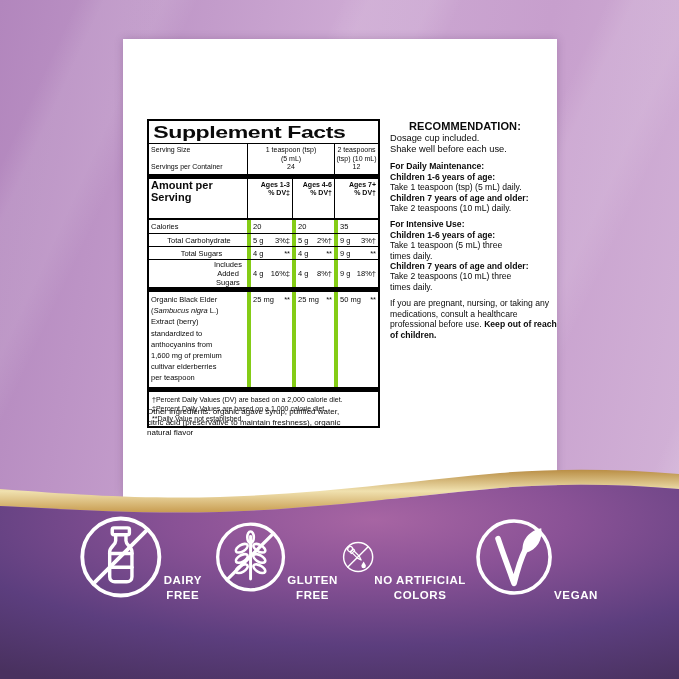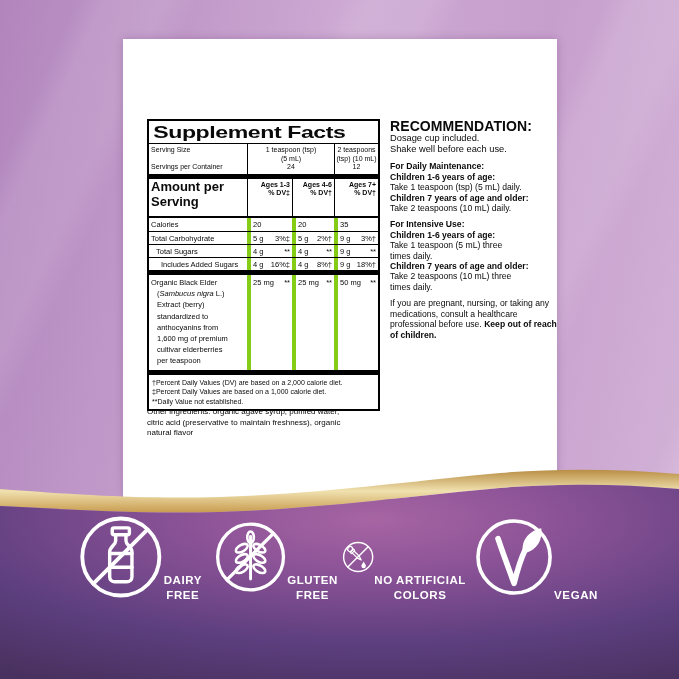--- a/index.html
+++ b/index.html
@@ -27,38 +27,38 @@
   .facts *{box-sizing:border-box;}
   .facts-title{font-weight:800;font-size:16.5px;line-height:19px;padding:2px 0 1px 3px;letter-spacing:-.3px;
     white-space:nowrap;transform:scaleX(1.40);transform-origin:0 50%;border-bottom:0;}
   .title-rule{border-bottom:1px solid #000;}
   .serving{display:grid;grid-template-columns:98px 87px 44px;font-size:7px;line-height:8.6px;padding:0;min-height:30px;}
   .serving .scell{border-left:1px solid #000;text-align:center;padding:2px 1px;}
   .serving .slabels{display:flex;flex-direction:column;justify-content:space-between;padding:2px 0 2px 2px;text-align:left;}
   .bar{height:5px;background:#000;}
   .head-row{display:grid;grid-template-columns:98px 45px 42px 44px;border-bottom:2px solid #000;min-height:21px;font-weight:bold;}
   .head-row .hage{border-left:1px solid #000;text-align:right;font-size:7px;line-height:8.4px;padding:2px 2px 1px 1px;}
-  .head-row .hamount{align-self:end;font-size:13px;padding:0 0 7px 2px;}
+  .head-row .hamount{align-self:end;font-size:11px;padding:0 0 15px 2px;}
   .t-row{display:grid;grid-template-columns:98px 45px 42px 44px;font-size:7.5px;line-height:9px;min-height:13px;align-items:center;}
-  .t-row + .t-row{border-top:1px solid #000;}
+  .t-row + .t-row{border-top:1px solid #000;text-align:center;}
   .t-row .lab{padding-left:2px;}
   .t-row .lab.in1{padding-left:7px;}
-  .t-row .lab.in2{padding-left:12px;}
+  .t-row .lab.in2{padding-left:12px;margin-left:48px;}
   .vcell{border-left:4px solid #84cc16;display:flex;justify-content:space-between;padding:0 2px;align-self:stretch;align-items:center;}
   .elder{display:grid;grid-template-columns:98px 45px 42px 44px;font-size:7.5px;line-height:11.2px;}
   .elder .ename{padding:2px 1px 3px 2px;}
-  .elder .ename .cont{margin-left:6px;white-space:pre-line;}
+  .elder .ename .cont{margin-left:0;white-space:pre-line;}
   .elder .vcell{align-items:flex-start;padding-top:2px;}
   .foot{font-size:7px;line-height:9.6px;padding:3px 2px 3px 3px;}
   .foot div{padding-left:6px;text-indent:-6px;}
   .other{position:absolute;left:24px;top:368px;width:228px;font-size:8px;line-height:10.6px;white-space:pre-line;}
 
   
   .rec{position:absolute;left:267px;top:81px;width:172px;font-size:8.6px;line-height:10.4px;}
-  .rec-title{font-size:14px;font-weight:bold;letter-spacing:.1px;line-height:13px;}
+  .rec-title{font-size:11px;font-weight:bold;letter-spacing:.1px;line-height:13px;margin-left:19px;}
   .rec-intro{font-size:9.3px;line-height:11.2px;margin-bottom:6px;}
   .rec b,.rec .bld{font-weight:bold;}
   .rec .para{margin-bottom:6px;}
   .rec .pre{white-space:pre-line;}
 
   
   .wave{position:absolute;left:0;top:460px;width:679px;height:219px;display:block;}
   .stop-g1{stop-color:var(--c-gold_dark);} .stop-g2{stop-color:var(--c-gold_light);} .stop-g3{stop-color:var(--c-gold_deep);}
   .stop-p1{stop-color:var(--c-bottom_center);} .stop-p2{stop-color:var(--c-bottom_mid);}
   .stop-p3{stop-color:var(--c-bottom_edge);} .stop-p4{stop-color:var(--c-bottom_corner);}

